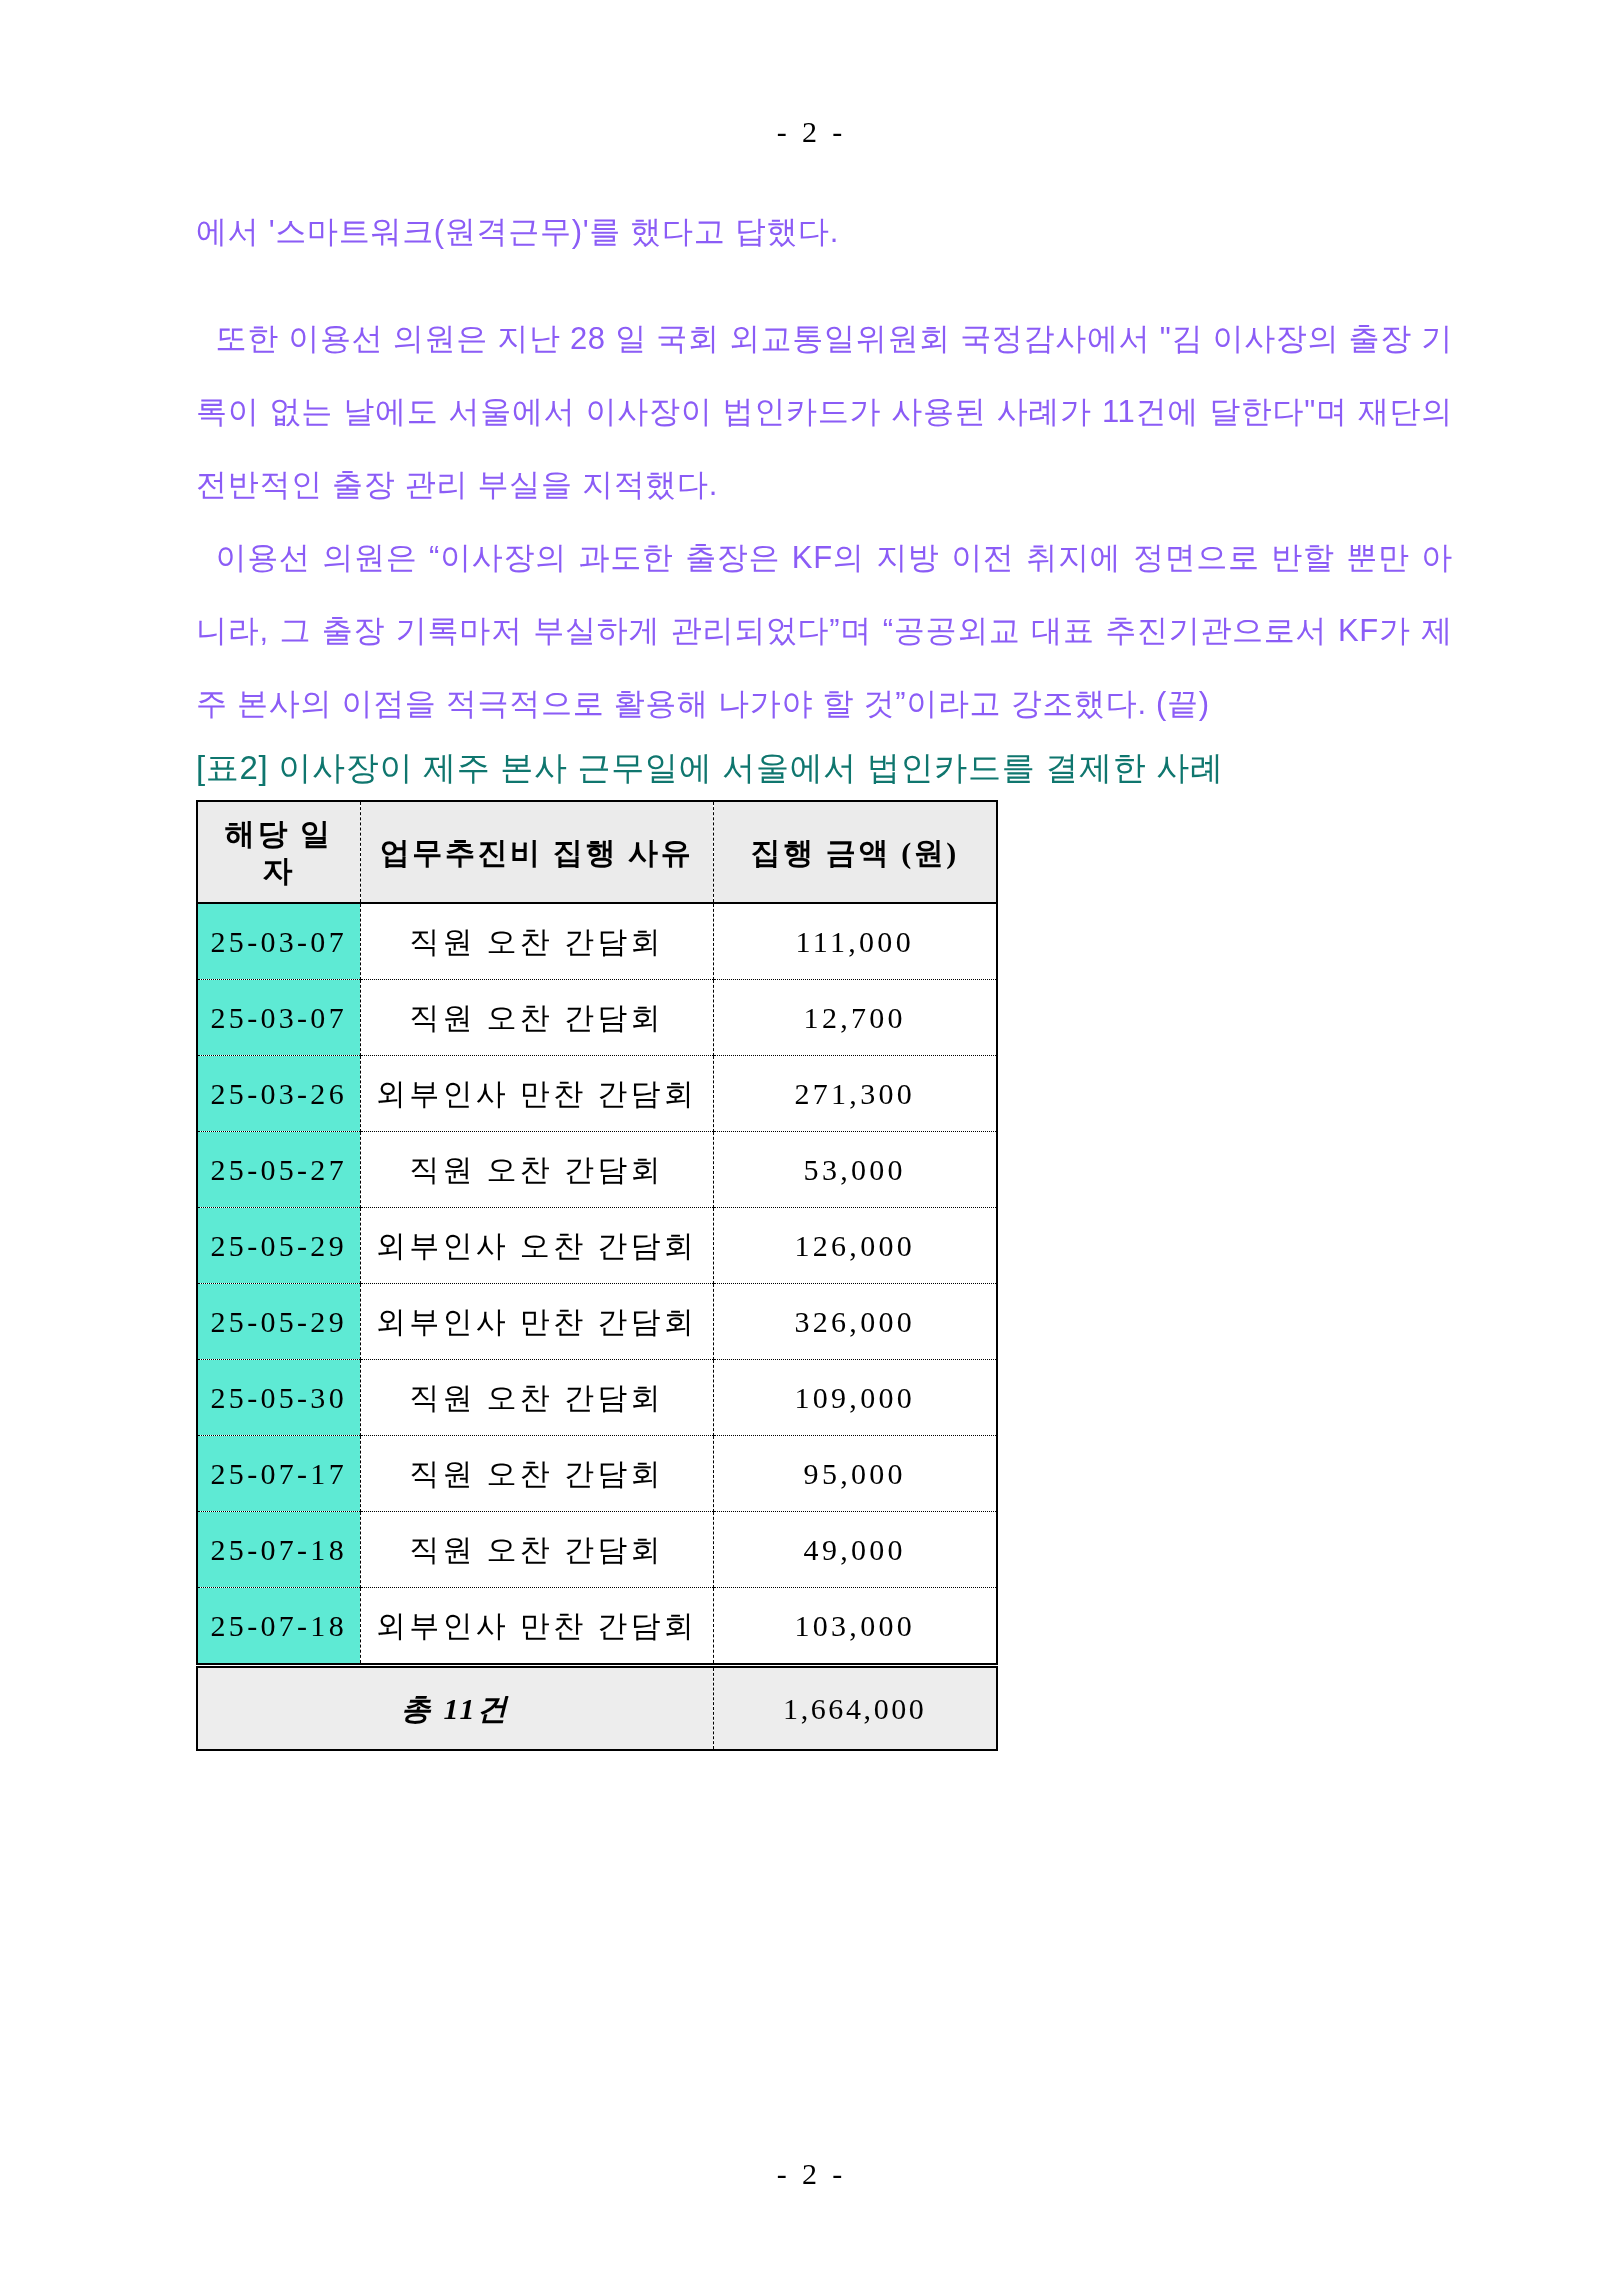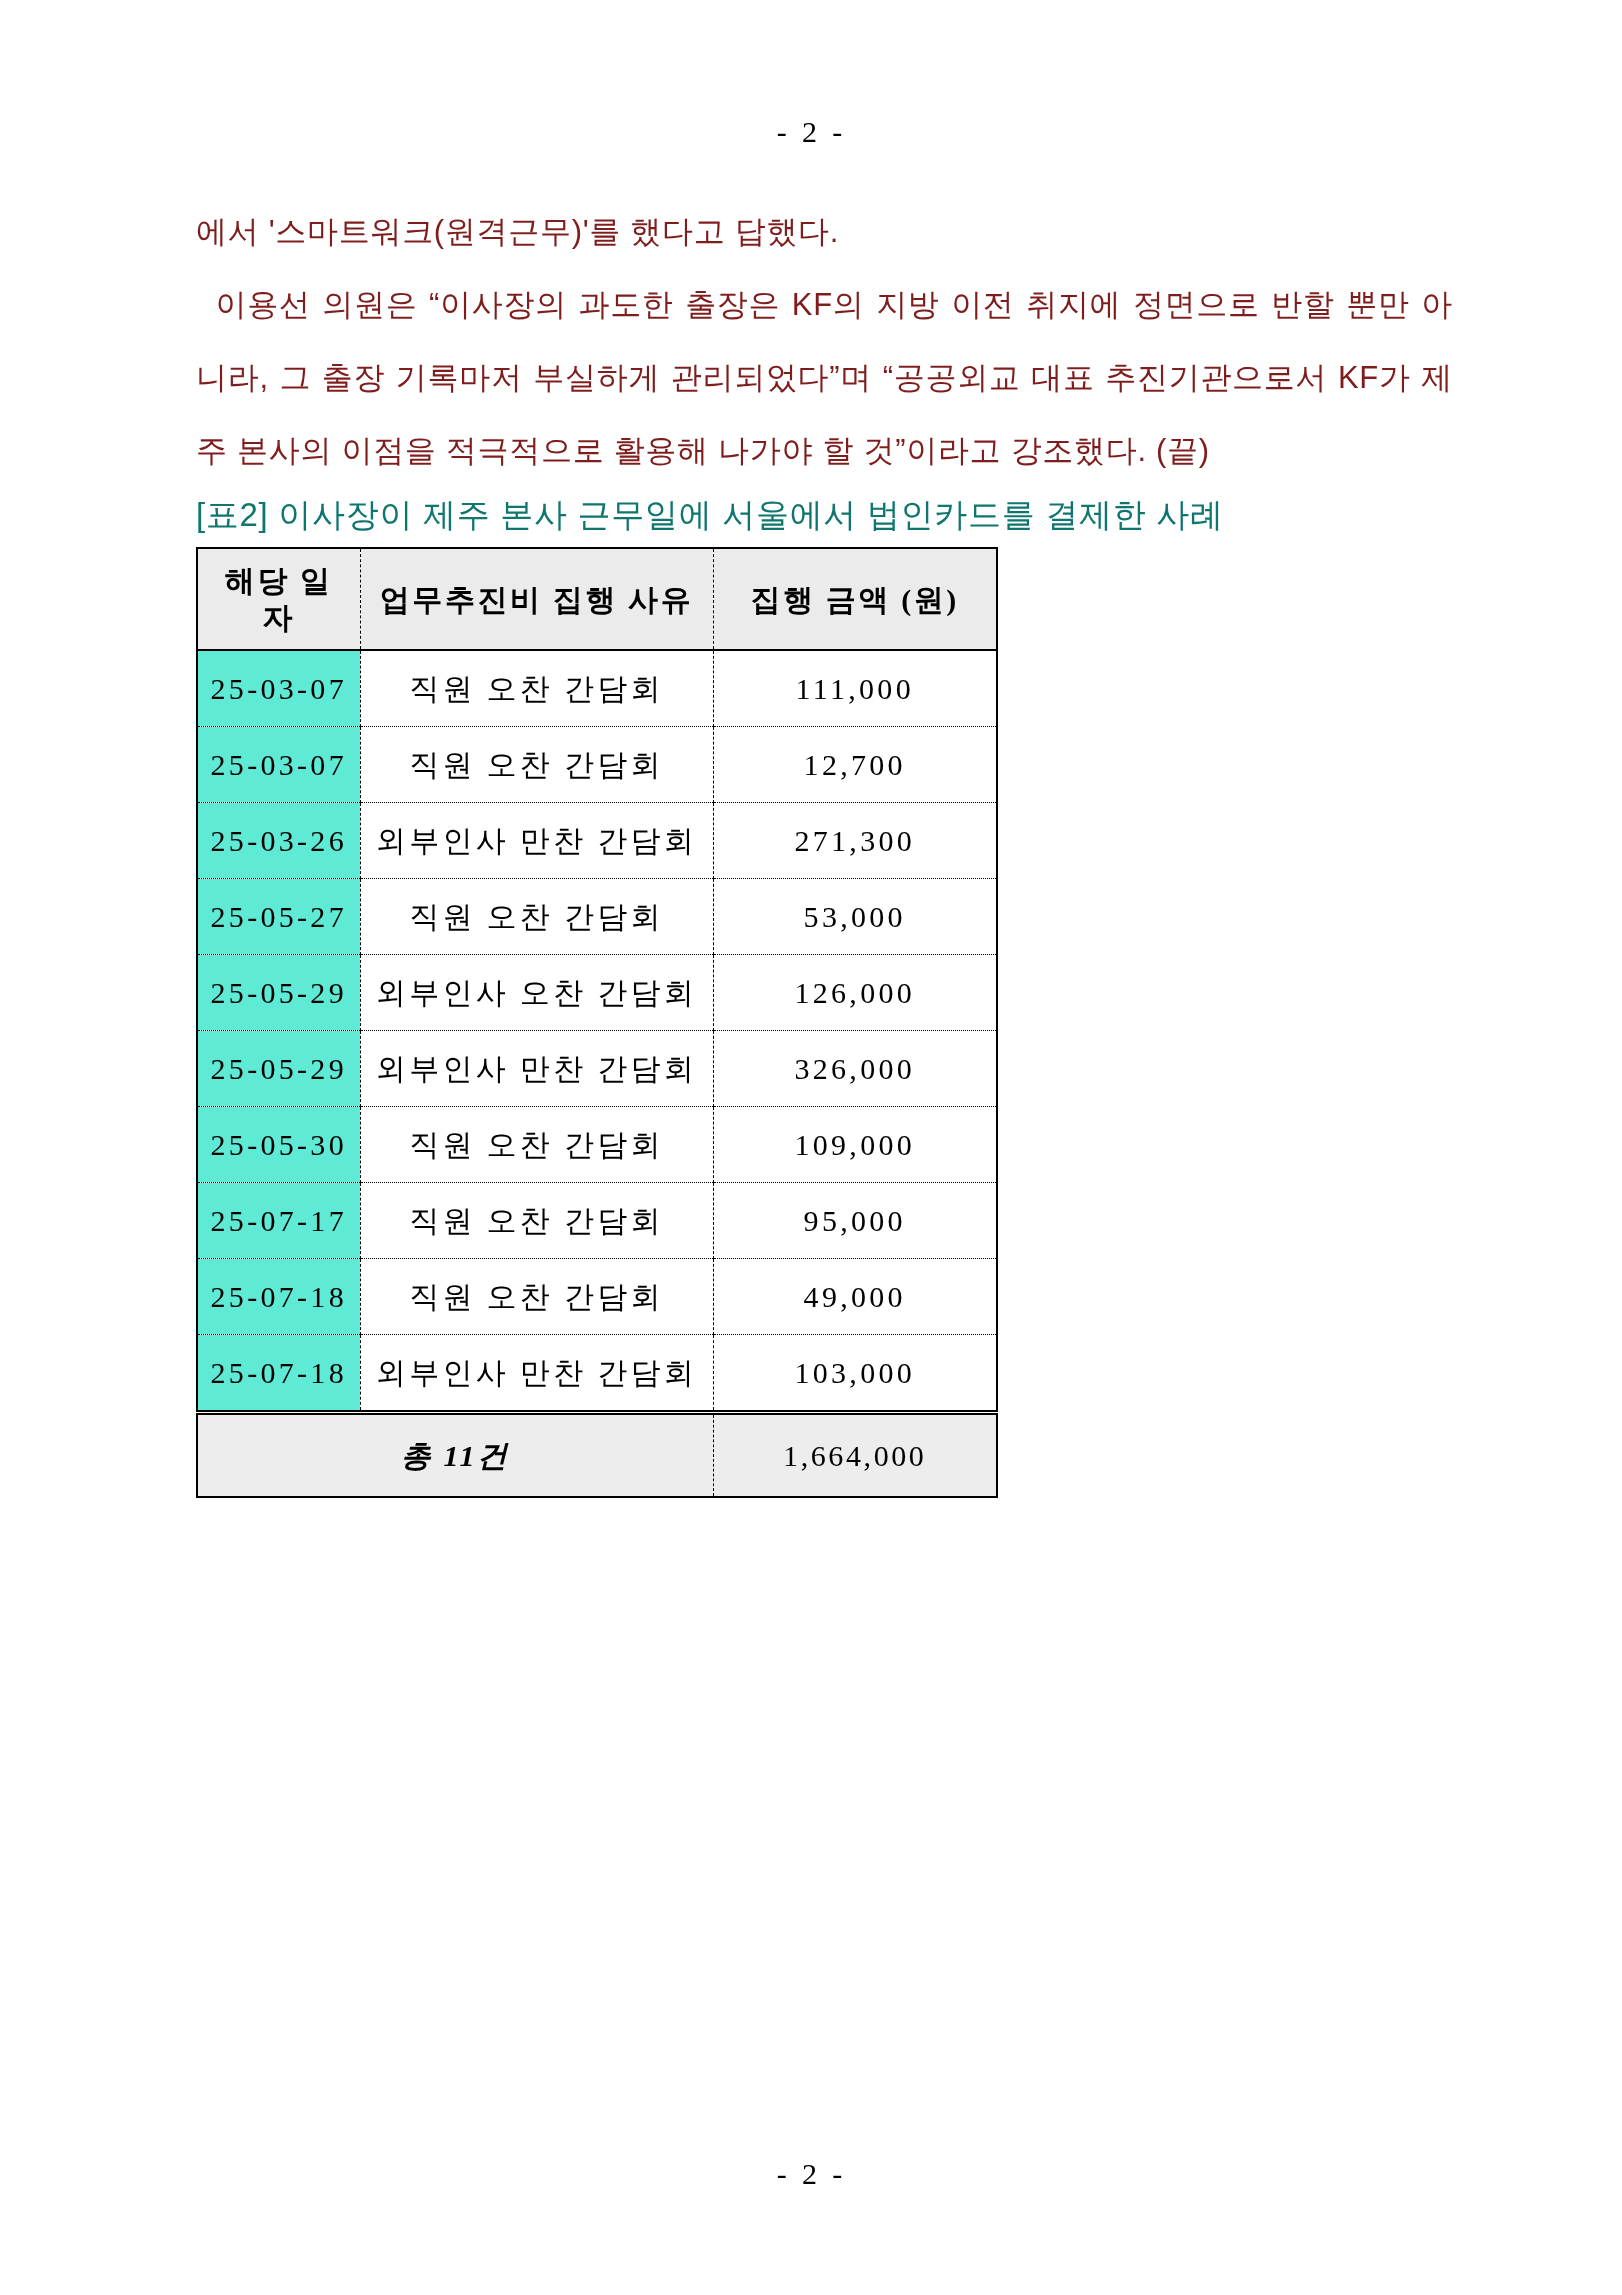--- a/index.html
+++ b/index.html
@@ -24,21 +24,21 @@
   .page-num.bottom { position: absolute; left: 0; right: 0; bottom: 105px; }
 
   .content { margin: 0 170px 0 196px; }
 
   .para {
     margin: 0;
     font-size: 31px;
     line-height: 73px;
     letter-spacing: 0.7px;
     text-align: justify;
-    color: #7f1d1d;
+    color: #8b5cf6;
   }
   .para.p1 { margin-top: 47px; }
   .para.p2 { margin-top: 34px; text-indent: 19.6px; }
   .para.p3 { margin-top: 0;   text-indent: 19.6px; }
 
   .table-title {
     margin: 6.5px 0 0 0;
     font-size: 33px;
     font-weight: 500;
     line-height: 42px;
@@ -93,20 +93,21 @@
 <body>
 
 <div class="page">
 
   <div class="page-num top">- 2 -</div>
 
   <div class="content">
 
     <p class="para p1">에서 '스마트워크(원격근무)'를 했다고 답했다.</p>
 
+    <p class="para p2">또한 이용선 의원은 지난 28 일 국회 외교통일위원회 국정감사에서 "김 이사장의 출장 기록이 없는 날에도 서울에서 이사장이 법인카드가 사용된 사례가 11건에 달한다"며 재단의 전반적인 출장 관리 부실을 지적했다.</p>
 
     <p class="para p3">이용선 의원은 “이사장의 과도한 출장은 KF의 지방 이전 취지에 정면으로 반할 뿐만 아니라, 그 출장 기록마저 부실하게 관리되었다”며 “공공외교 대표 추진기관으로서 KF가 제주 본사의 이점을 적극적으로 활용해 나가야 할 것”이라고 강조했다. (끝)</p>
 
     <h2 class="table-title">[표2] 이사장이 제주 본사 근무일에 서울에서 법인카드를 결제한 사례</h2>
 
     <table class="expense">
       <colgroup>
         <col style="width:163px">
         <col style="width:353px">
         <col style="width:284px">

